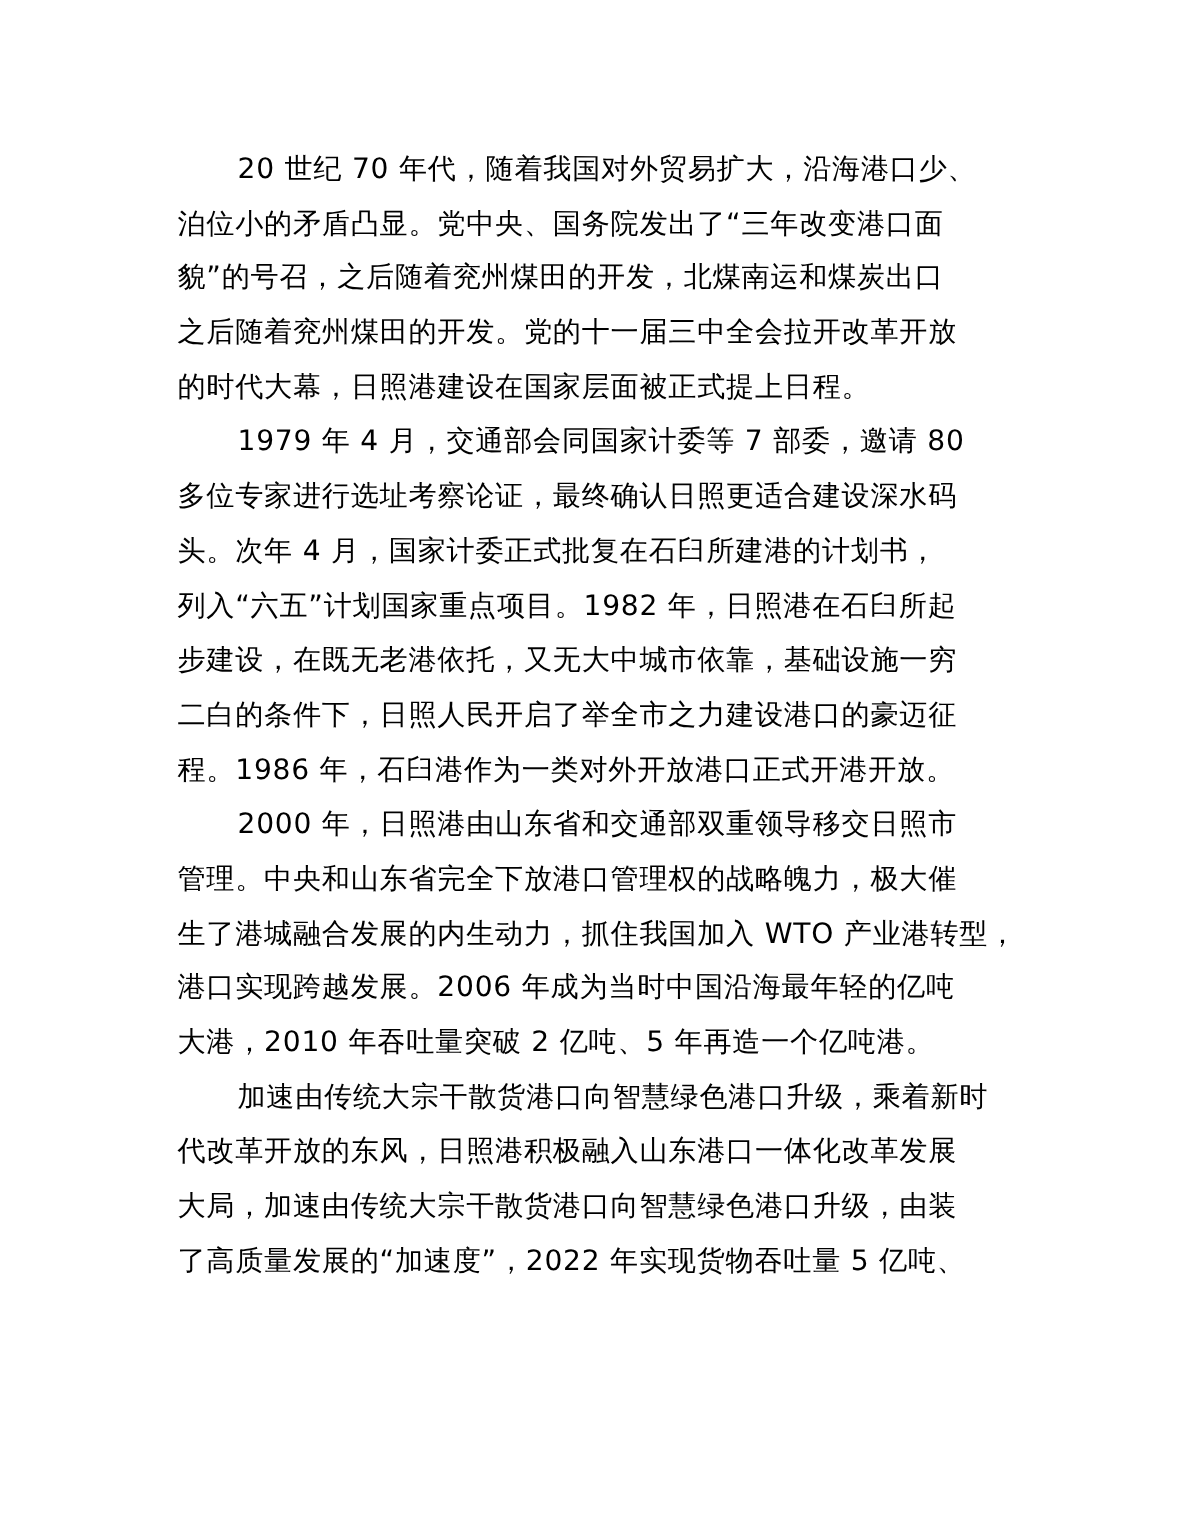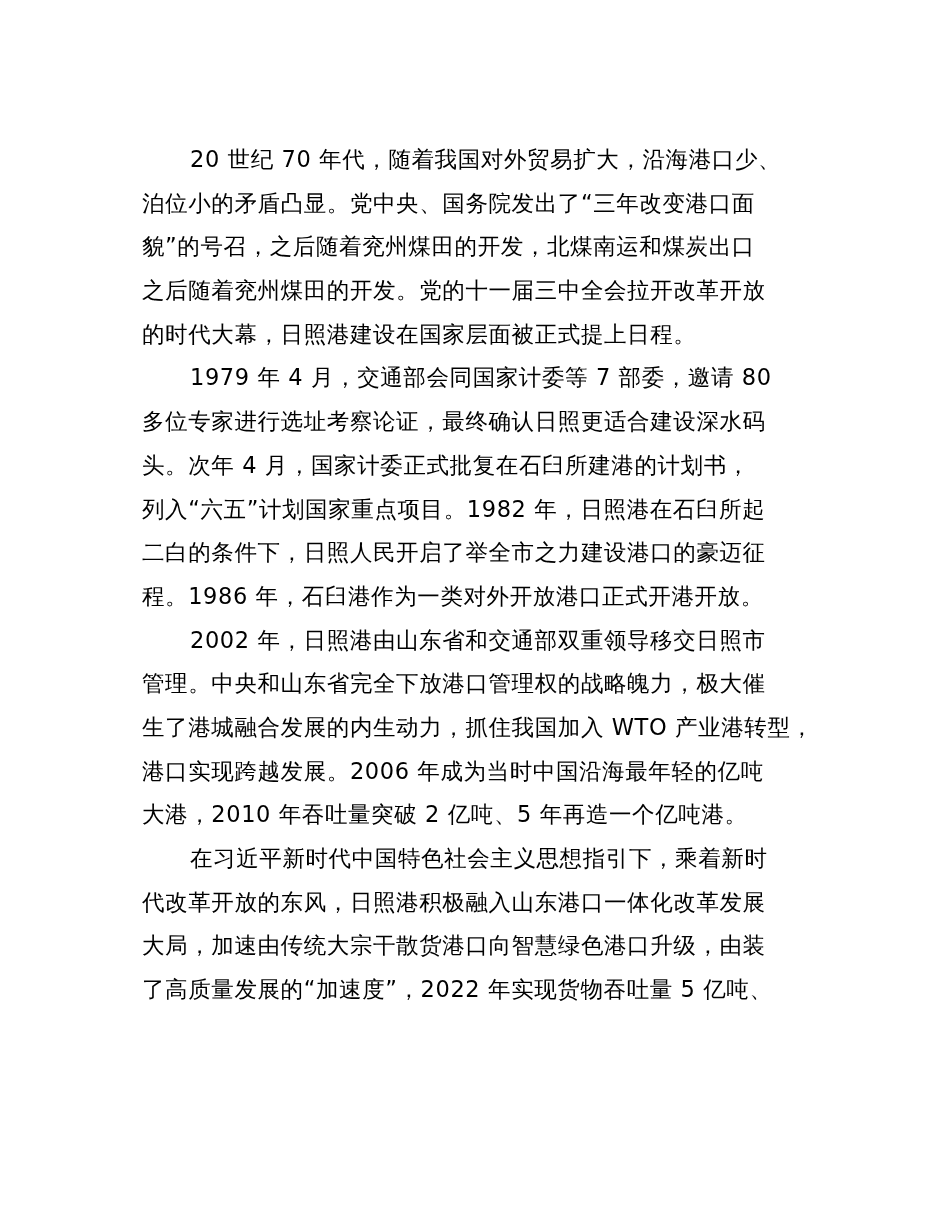--- a/index.html
+++ b/index.html
@@ -11,21 +11,21 @@
       width: 950px;
       height: 1230px;
       position: relative;
       overflow: hidden;
       font-family: "DejaVu Sans", sans-serif;
       color: #000000;
     }
     .page {
       position: absolute;
       left: 142px;
-      top: 138px;
+      top: 114px;
       width: 690px;
     }
     .para {
       margin: 0 0 0 0;
     }
     .line {
       display: block;
       height: 43.7px;
       line-height: 43.7px;
       font-size: 22.5px;
@@ -47,32 +47,33 @@
     <span class="line">貌”的号召，之后随着兖州煤田的开发，北煤南运和煤炭出口</span>
     <span class="line">之后随着兖州煤田的开发。党的十一届三中全会拉开改革开放</span>
     <span class="line">的时代大幕，日照港建设在国家层面被正式提上日程。</span>
   </div>
 
   <div class="para">
     <span class="line indent">1979 年 4 月，交通部会同国家计委等 7 部委，邀请 80</span>
     <span class="line">多位专家进行选址考察论证，最终确认日照更适合建设深水码</span>
     <span class="line">头。次年 4 月，国家计委正式批复在石臼所建港的计划书，</span>
     <span class="line">列入“六五”计划国家重点项目。1982 年，日照港在石臼所起</span>
+    <span class="line">步建设，在既无老港依托，又无大中城市依靠，基础设施一穷</span>
     <span class="line">二白的条件下，日照人民开启了举全市之力建设港口的豪迈征</span>
     <span class="line">程。1986 年，石臼港作为一类对外开放港口正式开港开放。</span>
   </div>
 
   <div class="para">
-    <span class="line indent">2002 年，日照港由山东省和交通部双重领导移交日照市</span>
+    <span class="line indent">2000 年，日照港由山东省和交通部双重领导移交日照市</span>
     <span class="line">管理。中央和山东省完全下放港口管理权的战略魄力，极大催</span>
     <span class="line">生了港城融合发展的内生动力，抓住我国加入 WTO 产业港转型，</span>
     <span class="line">港口实现跨越发展。2006 年成为当时中国沿海最年轻的亿吨</span>
     <span class="line">大港，2010 年吞吐量突破 2 亿吨、5 年再造一个亿吨港。</span>
   </div>
 
   <div class="para">
-    <span class="line indent">在习近平新时代中国特色社会主义思想指引下，乘着新时</span>
+    <span class="line indent">加速由传统大宗干散货港口向智慧绿色港口升级，乘着新时</span>
     <span class="line">代改革开放的东风，日照港积极融入山东港口一体化改革发展</span>
     <span class="line">大局，加速由传统大宗干散货港口向智慧绿色港口升级，由装</span>
     <span class="line">了高质量发展的“加速度”，2022 年实现货物吞吐量 5 亿吨、</span>
   </div>
 
 </div>
 
 </body></html>

